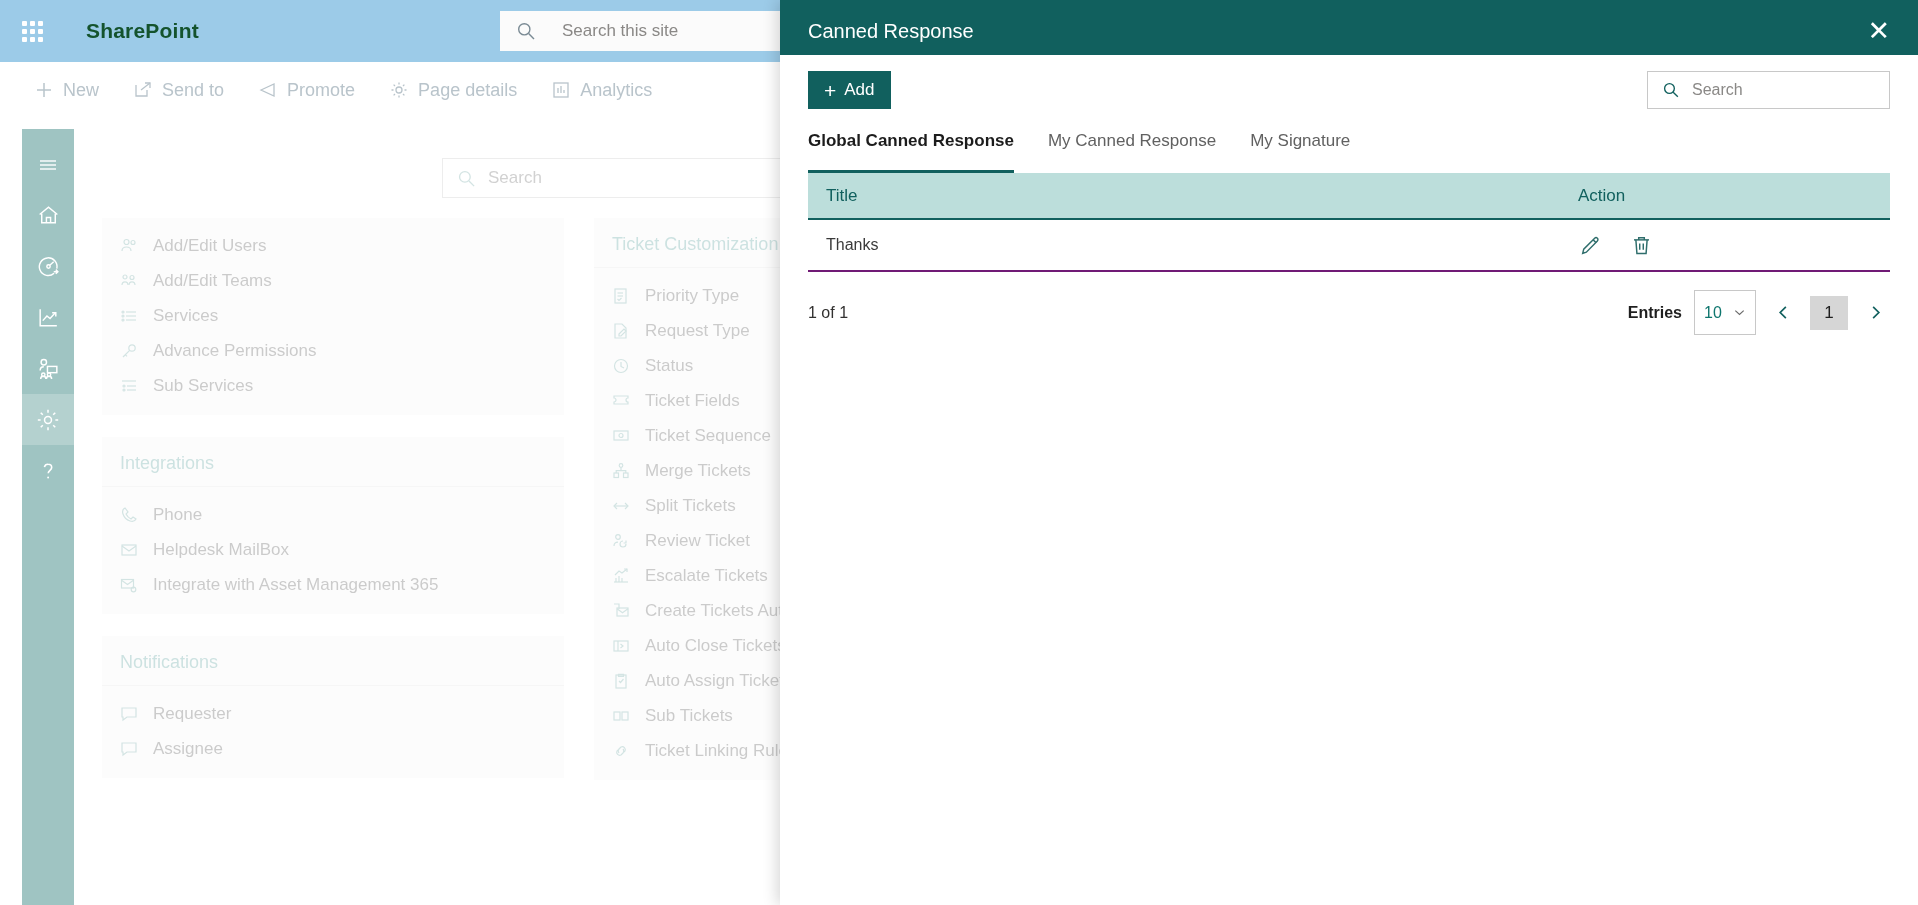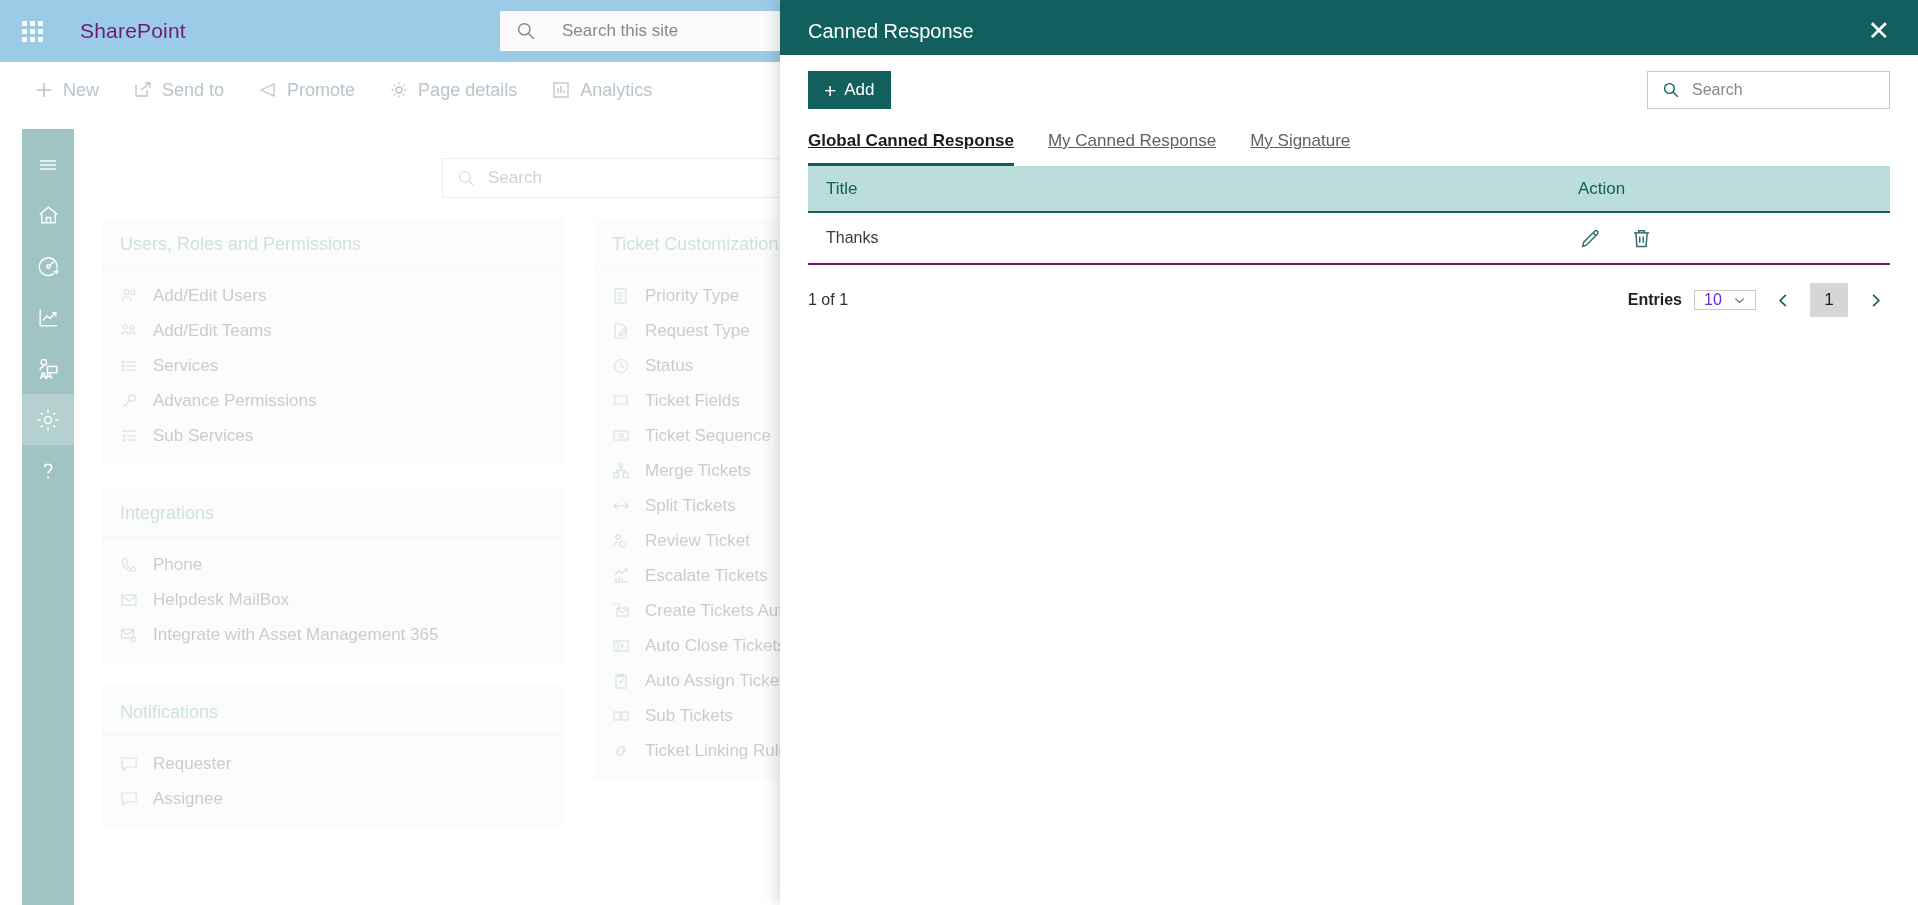--- a/index.html
+++ b/index.html
@@ -25,22 +25,22 @@
     cursor: pointer;
   }
   .waffle-grid {
     display: grid;
     grid-template-columns: repeat(3, 5px);
     grid-template-rows: repeat(3, 5px);
     gap: 3px;
   }
   .waffle-grid i { background: #ffffff; border-radius: 1px; display:block; width:5px; height:5px; }
   .sp-brand {
-    color: #701a75; font-size: 21px; font-weight: normal;
-    margin-left: 24px; letter-spacing: .2px;
+    color: #14532d; font-size: 21px; font-weight: bold;
+    margin-left: 30px; letter-spacing: .2px;
     cursor: pointer;
   }
   .sp-search {
     position: absolute; left: 500px; top: 11px;
     width: 560px; height: 40px;
     background: #fbfbfb;
     display: flex; align-items: center;
     padding-left: 16px;
     cursor: text;
   }
@@ -157,24 +157,23 @@
   }
   .panel-search .ph { color: #8a8886; font-size: 16px; margin-left: 12px; }
 
   .tabs {
     display: flex; align-items: flex-end;
     padding: 22px 28px 0 28px;
     gap: 34px;
   }
   .tab {
     font-size: 17px; color: #616161;
-    padding-bottom: 12px; cursor: pointer;
+    padding-bottom: 19px; cursor: pointer;
     border-bottom: 3px solid transparent;
     white-space: nowrap;
-    text-decoration: underline;
   }
   .tab.active { color: #1c1c1c; font-weight: bold; border-bottom-color: #11605e; }
 
   .table-wrap { padding: 0 28px; }
   .tbl { width: 100%; border-collapse: collapse; }
   .tbl thead th {
     background: #bcdedb; color: #11605e;
     font-size: 17px; font-weight: normal;
     text-align: left; height: 46px;
     padding: 0 18px;
@@ -191,24 +190,24 @@
   .act-btn { cursor: pointer; display: inline-flex; color: #2f6e6c; }
 
   .pager {
     display: flex; align-items: center; justify-content: space-between;
     padding: 18px 28px 0 28px;
   }
   .pager-left { font-size: 16px; color: #323130; }
   .pager-right { display: flex; align-items: center; gap: 12px; }
   .entries-lbl { font-size: 16px; color: #1f1f1f; font-weight: bold; }
   .entries-sel {
-    width: 62px; height: 20px;
+    width: 62px; height: 45px;
     border: 1px solid #c8c8c8; background: #fff;
     display: flex; align-items: center; justify-content: space-between;
-    padding: 0 9px; font-size: 16px; color: #6d28d9; cursor: pointer;
+    padding: 0 9px; font-size: 16px; color: #0f766e; cursor: pointer;
   }
   .pg-arrow {
     width: 30px; height: 34px; display:flex; align-items:center; justify-content:center;
     color: #11605e; cursor: pointer;
   }
   .pg-num {
     min-width: 38px; height: 34px; background: #d6d6d6;
     display: flex; align-items: center; justify-content: center;
     font-size: 17px; color: #1f1f1f; cursor: pointer;
   }
@@ -301,21 +300,20 @@
           <line x1="12.6" y1="12.6" x2="18" y2="18"></line>
         </svg>
     </span>
     <span class="ph">Search</span>
   </div>
 
   <div class="cards">
 
     <div class="card-col">
       <div class="card">
-        <div class="card-title">Users, Roles and Permissions</div>
         <div class="card-list">
           <div class="card-row">
             <span class="ic">
                 <svg width="18" height="18" viewBox="0 0 18 18" fill="none" stroke="#9fc4c2" stroke-width="1.2">
                   <circle cx="6.5" cy="5" r="2.5"></circle>
                   <path d="M2 14c0-2.5 2-4 4.5-4s4.5 1.5 4.5 4"></path>
                   <circle cx="13" cy="5.5" r="2"></circle>
                 </svg>
               </span>
             <span>Add/Edit Users</span>

